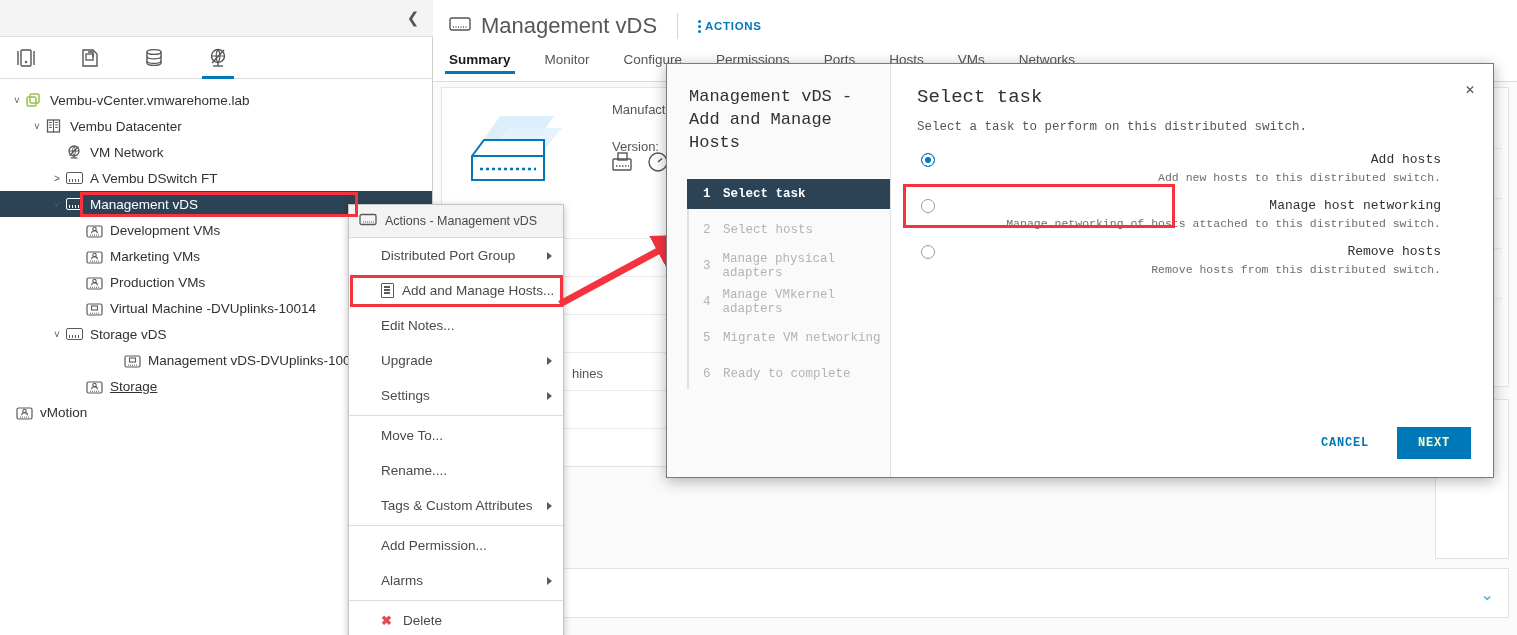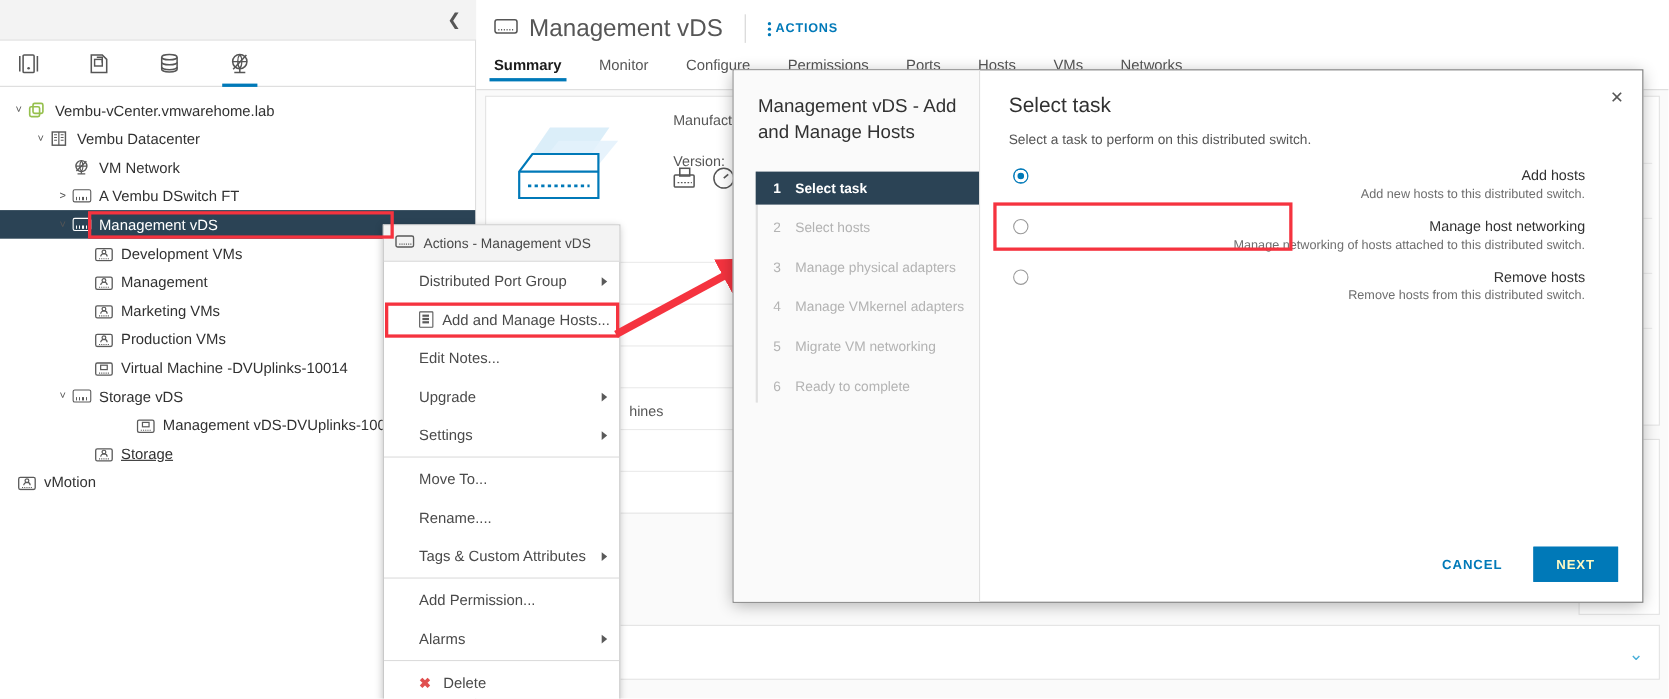--- a/index.html
+++ b/index.html
@@ -109,23 +109,23 @@
     position: relative; flex: 0 0 13px; }
   .doc-ico::after { content: ""; position: absolute; left: 2px; top: 2px; width: 6px;
     height: 1.5px; background: #5a5a5a; box-shadow: 0 3px 0 #5a5a5a, 0 6px 0 #5a5a5a; }
   .del-ico { color: #e04f4f; font-size: 13px; font-weight: 700; flex: 0 0 14px; }
 
   
   #red-arrow { position: absolute; left: 556px; top: 232px; width: 130px; height: 78px;
     z-index: 45; pointer-events: none; }
 
   
-  #dialog { position: absolute; left: 666px; top: 63px; width: 828px; height: 485px;
+  #dialog { position: absolute; left: 666px; top: 63px; width: 828px; height: 415px;
     background: #fff; border: 1px solid #7a7a7a; box-shadow: 0 3px 14px rgba(0,0,0,.3);
-    z-index: 50; }
+    z-index: 50; font-family: Liberation Mono, monospace; }
   #wiz-left { position: absolute; left: 0; top: 0; width: 224px; height: 100%;
     background: #fafafa; border-right: 1px solid #e0e0e0; }
   #wiz-title { padding: 22px 20px 0 22px; font-size: 17px; color: #313131;
     line-height: 1.35; font-weight: 400; }
   #wiz-steps { margin-top: 24px; border-left: 2px solid #e0e0e0; margin-left: 20px; }
   .wstep { display: flex; align-items: center; height: 30px; padding-left: 14px;
     font-size: 12.5px; color: #b3b3b3; gap: 12px; margin-bottom: 6px; }
   .wstep.active { background: #2b4355; color: #fff; font-weight: 700; margin-left: -2px;
     padding-left: 16px; }
   .wstep .num { width: 8px; }
@@ -250,32 +250,20 @@
             <span class="twisty"></span>
             <span class="t-icon">
               <svg width="17" height="15" viewBox="0 0 17 15">
                 <rect x="1" y="3" width="15" height="11" rx="1.5" fill="none" stroke="#5a5a5a" stroke-width="1.2"></rect>
                 <circle cx="8.5" cy="6" r="1.7" fill="none" stroke="#5a5a5a" stroke-width="1.1"></circle>
                 <path d="M5.6 10.2c0-1.6 1.3-2.6 2.9-2.6s2.9 1 2.9 2.6" fill="none" stroke="#5a5a5a" stroke-width="1.1"></path>
                 <path d="M4 12.2h1M6 12.2h1M8 12.2h1M10 12.2h1M12 12.2h1" stroke="#5a5a5a" stroke-width="1"></path>
               </svg>
             </span>
             <span class="t-label">Development VMs</span>
-          </div>
-          <div class="tree-row" style="padding-left: 70px;">
-            <span class="twisty"></span>
-            <span class="t-icon">
-              <svg width="17" height="15" viewBox="0 0 17 15">
-                <rect x="1" y="3" width="15" height="11" rx="1.5" fill="none" stroke="#5a5a5a" stroke-width="1.2"></rect>
-                <circle cx="8.5" cy="6" r="1.7" fill="none" stroke="#5a5a5a" stroke-width="1.1"></circle>
-                <path d="M5.6 10.2c0-1.6 1.3-2.6 2.9-2.6s2.9 1 2.9 2.6" fill="none" stroke="#5a5a5a" stroke-width="1.1"></path>
-                <path d="M4 12.2h1M6 12.2h1M8 12.2h1M10 12.2h1M12 12.2h1" stroke="#5a5a5a" stroke-width="1"></path>
-              </svg>
-            </span>
-            <span class="t-label">Management</span>
           </div>
           <div class="tree-row" style="padding-left: 70px;">
             <span class="twisty"></span>
             <span class="t-icon">
               <svg width="17" height="15" viewBox="0 0 17 15">
                 <rect x="1" y="3" width="15" height="11" rx="1.5" fill="none" stroke="#5a5a5a" stroke-width="1.2"></rect>
                 <circle cx="8.5" cy="6" r="1.7" fill="none" stroke="#5a5a5a" stroke-width="1.1"></circle>
                 <path d="M5.6 10.2c0-1.6 1.3-2.6 2.9-2.6s2.9 1 2.9 2.6" fill="none" stroke="#5a5a5a" stroke-width="1.1"></path>
                 <path d="M4 12.2h1M6 12.2h1M8 12.2h1M10 12.2h1M12 12.2h1" stroke="#5a5a5a" stroke-width="1"></path>
               </svg>

